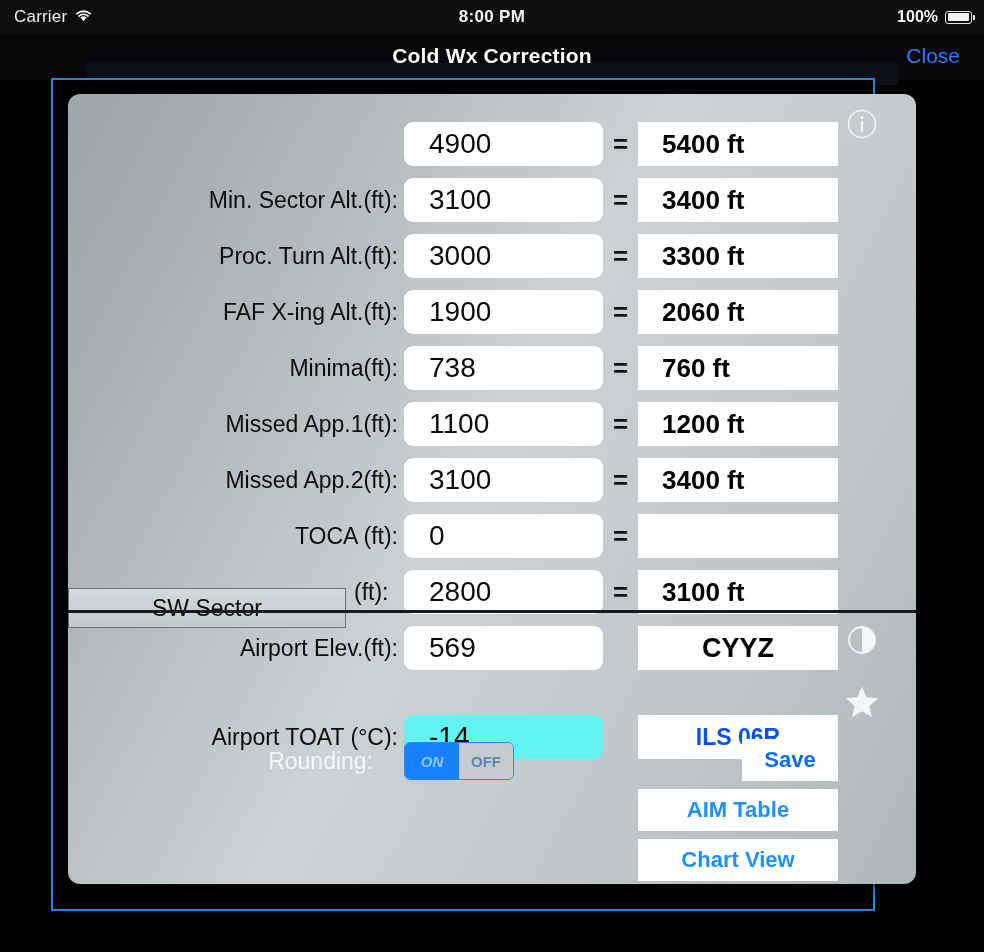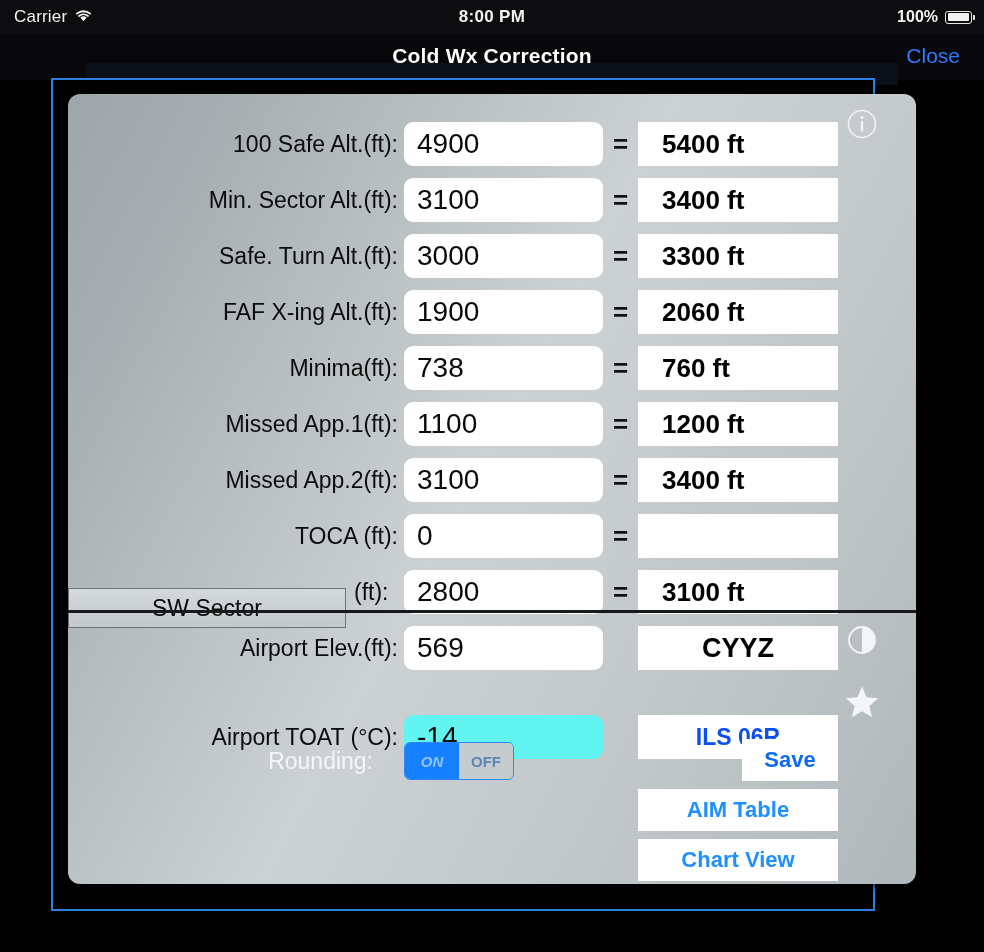--- a/index.html
+++ b/index.html
@@ -167,21 +167,21 @@
   .input-box {
     position: absolute;
     left: 336px;
     width: 199px;
     height: 44px;
     background: #ffffff;
     border-radius: 9px;
     box-sizing: border-box;
     display: flex;
     align-items: center;
-    padding-left: 13px;
+    padding-left: 25px;
     font-size: 28px;
     color: #0a0a0a;
   }
   .input-box.teal { background: #62f4f0; }
   .eq {
     position: absolute;
     left: 545px;
     font-size: 26px;
     font-weight: bold;
     color: #121212;
@@ -384,35 +384,34 @@
       <svg width="32" height="32" viewBox="0 0 32 32">
         <circle cx="16" cy="16" r="13.5" fill="none" stroke="#f0f2f3" stroke-width="1.6"></circle>
         <circle cx="16" cy="9.6" r="1.6" fill="#f0f2f3"></circle>
         <rect x="14.8" y="13" width="2.4" height="11" rx="1.1" fill="#f0f2f3"></rect>
       </svg>
     </div>
 
     <div class="rows">
 
       <div class="row" style="top:28px; left:0; width:848px;">
-        <div class="row-label">100 Safe Alt.(ft):</div>
         <div class="input-box">4900</div>
         <div class="eq">=</div>
         <div class="result-box">5400 ft</div>
       </div>
 
       <div class="row" style="top:84px; left:0; width:848px;">
         <div class="row-label">Min. Sector Alt.(ft):</div>
         <div class="input-box">3100</div>
         <div class="eq">=</div>
         <div class="result-box">3400 ft</div>
       </div>
 
       <div class="row" style="top:140px; left:0; width:848px;">
-        <div class="row-label">Safe. Turn Alt.(ft):</div>
+        <div class="row-label">Proc. Turn Alt.(ft):</div>
         <div class="input-box">3000</div>
         <div class="eq">=</div>
         <div class="result-box">3300 ft</div>
       </div>
 
       <div class="row" style="top:196px; left:0; width:848px;">
         <div class="row-label">FAF X-ing Alt.(ft):</div>
         <div class="input-box">1900</div>
         <div class="eq">=</div>
         <div class="result-box">2060 ft</div>

